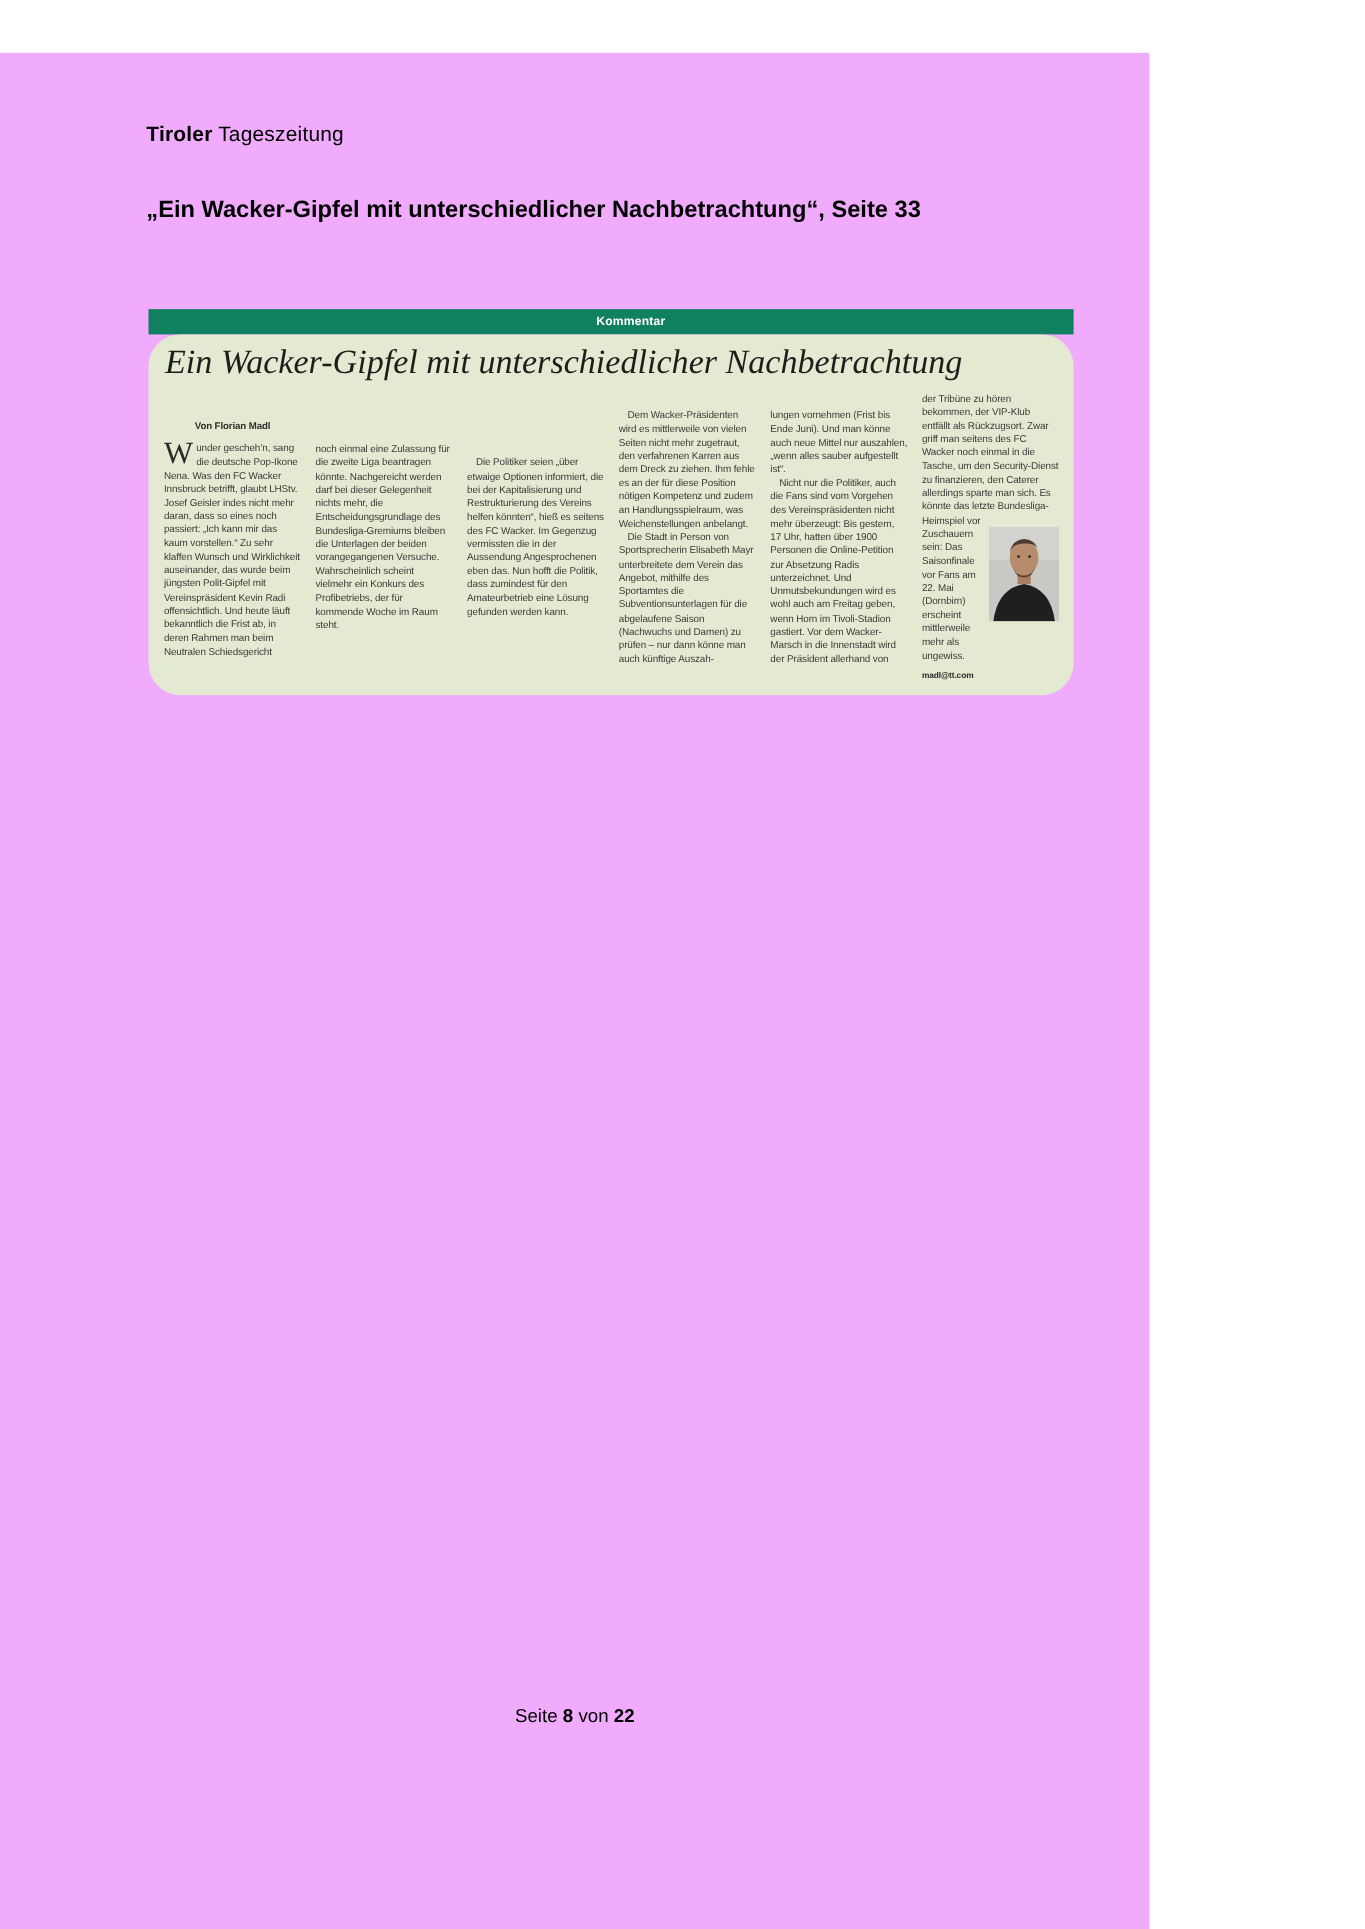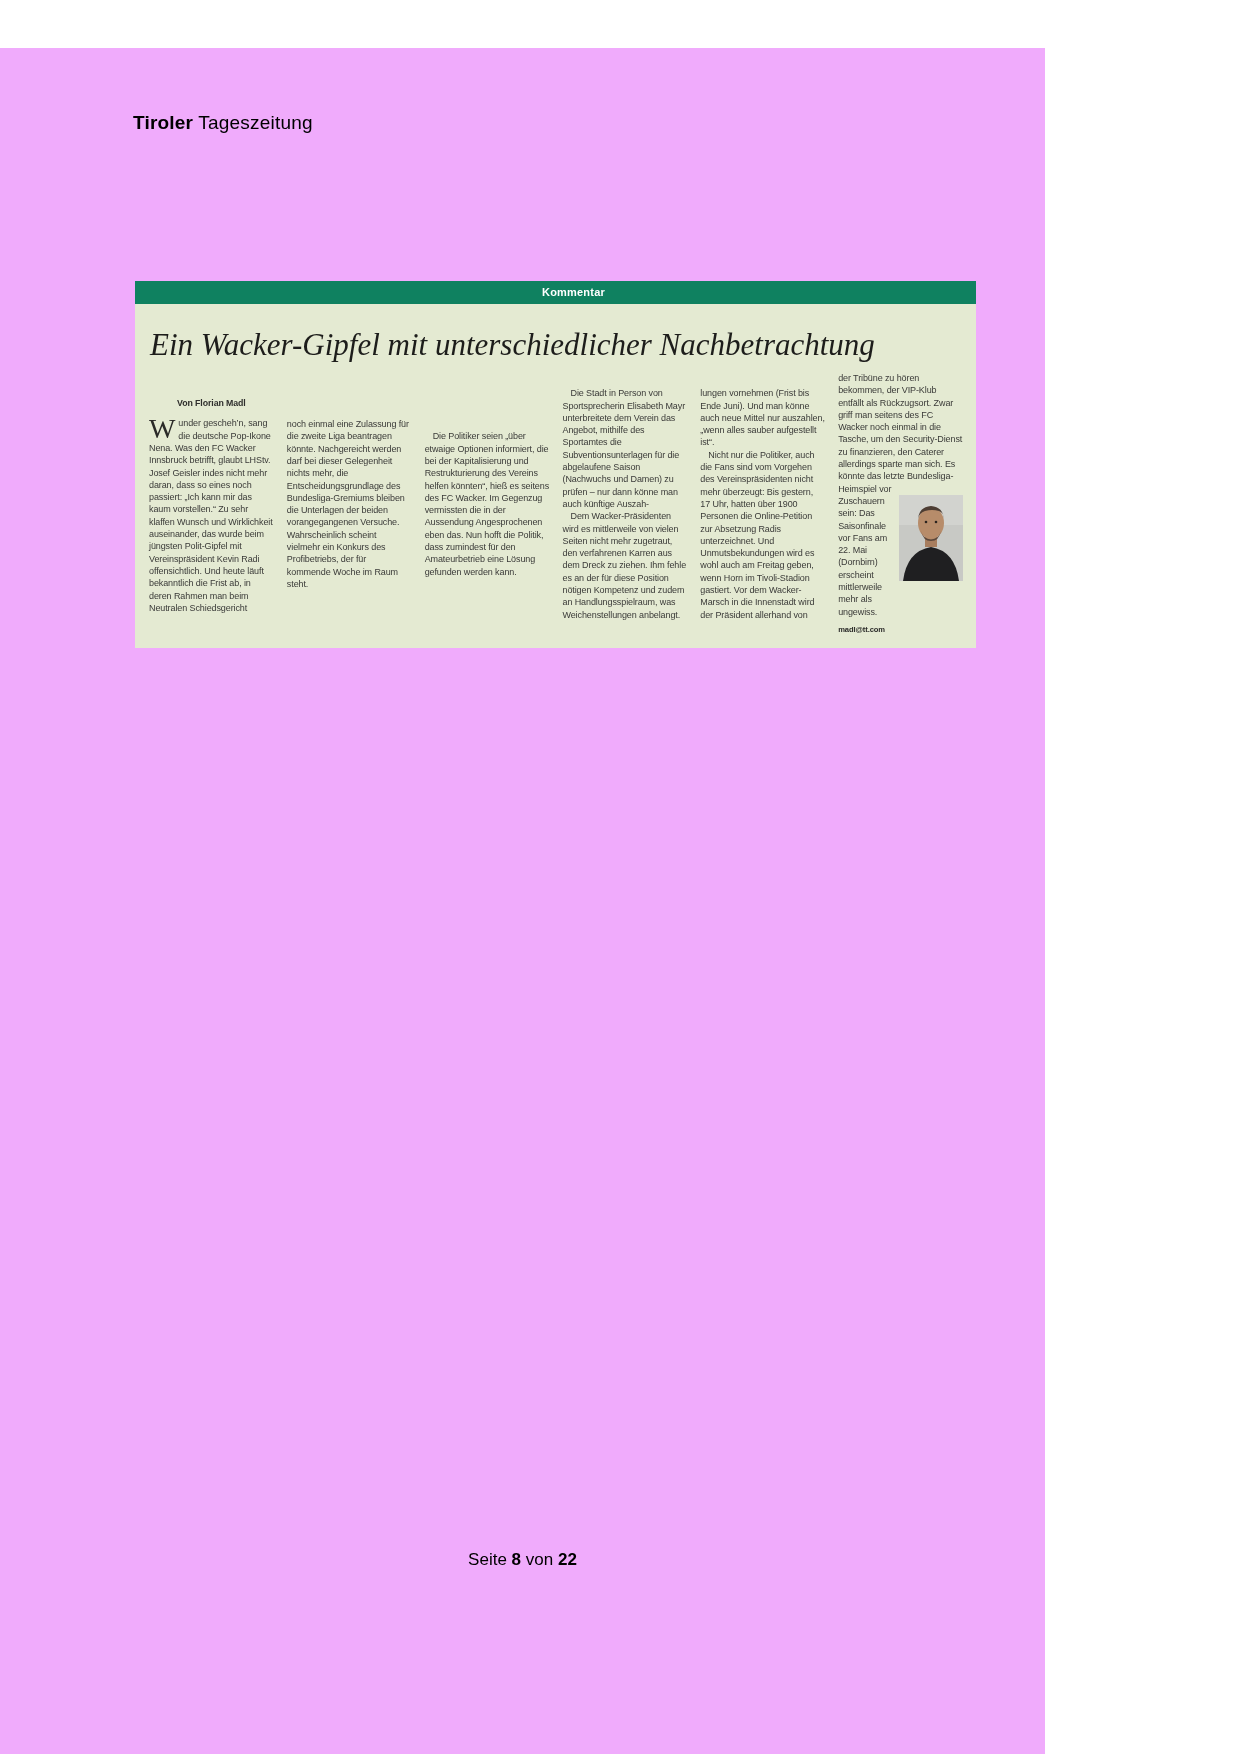--- a/index.html
+++ b/index.html
@@ -14,21 +14,21 @@
 
   
   .doc-headline { position:absolute; left:133px; top:130px; font-size:21.5px; font-weight:bold; }
 
   
   .clipping { position:absolute; left:135px; top:233px; width:841px; }
   .kicker-bar {
     height:23px; line-height:23px; text-align:center;
     color:#ffffff; font-weight:bold; font-size:11px; letter-spacing:0.2px;padding-left:36px;
   }
-  .article { padding:21px 13px 12px 14px; }
+  .article { padding:5px 13px 12px 14px;border-radius:29px; }
   .art-title {
     font-family:"Liberation Serif", serif; font-style:italic;
     font-size:31px; color:#1d1d1b; margin:2px 0 9px 1px; white-space:nowrap;
   }
 
   .cols { display:flex; gap:13px; font-size:9px; line-height:12.3px; color:#3a3a38; letter-spacing:-0.1px;align-items:center; }
   .col { flex:1; min-width:0; }
   .col p { margin:0; }
   .col p.indent { text-indent:8px; }
   .byline { text-align:center; font-weight:bold; font-size:8.8px; margin:3px 0 8px 0; color:#2f2f2d; }
@@ -49,20 +49,21 @@
 </style>
 </head>
 <body>
 
 <div class="page">
 
   <div class="brand">
     <span class="b">Tiroler</span><span> Tageszeitung</span>
   </div>
 
+  <div class="doc-headline">„Ein Wacker-Gipfel mit unterschiedlicher Nachbetrachtung“, Seite 33</div>
 
   <div class="clipping">
     <div class="kicker-bar" style="background-color: rgb(15, 129, 96);">Kommentar</div>
 
     <div class="article" style="background-color: rgb(228, 234, 210);">
 
       <div class="art-title">Ein Wacker-Gipfel mit unterschiedlicher Nachbetrachtung</div>
 
       <div class="cols">
 
@@ -73,22 +74,22 @@
 
         <div class="col">
           <p>noch einmal eine Zulassung für die zweite Liga beantragen könnte. Nachgereicht werden darf bei dieser Gelegenheit nichts mehr, die Entscheidungsgrundlage des Bundesliga-Gremiums bleiben die Unterlagen der beiden vorangegangenen Versuche. Wahrscheinlich scheint vielmehr ein Konkurs des Profibetriebs, der für kommende Woche im Raum steht.</p>
         </div>
 
         <div class="col">
           <p class="indent">Die Politiker seien „über etwaige Optionen informiert, die bei der Kapitalisierung und Restrukturierung des Vereins helfen könnten“, hieß es seitens des FC Wacker. Im Gegenzug vermissten die in der Aussendung Angesprochenen eben das. Nun hofft die Politik, dass zumindest für den Amateurbetrieb eine Lösung gefunden werden kann.</p>
         </div>
 
         <div class="col">
+          <p class="indent">Dem Wacker-Präsidenten wird es mittlerweile von vielen Seiten nicht mehr zugetraut, den verfahrenen Karren aus dem Dreck zu ziehen. Ihm fehle es an der für diese Position nötigen Kompetenz und zudem an Handlungsspielraum, was Weichenstellungen anbelangt.</p>
           <p class="indent">Die Stadt in Person von Sportsprecherin Elisabeth Mayr unterbreitete dem Verein das Angebot, mithilfe des Sportamtes die Subventionsunterlagen für die abgelaufene Saison (Nachwuchs und Damen) zu prüfen – nur dann könne man auch künftige Auszah-</p>
-          <p class="indent">Dem Wacker-Präsidenten wird es mittlerweile von vielen Seiten nicht mehr zugetraut, den verfahrenen Karren aus dem Dreck zu ziehen. Ihm fehle es an der für diese Position nötigen Kompetenz und zudem an Handlungsspielraum, was Weichenstellungen anbelangt.</p>
         </div>
 
         <div class="col">
           <p>lungen vornehmen (Frist bis Ende Juni). Und man könne auch neue Mittel nur auszahlen, „wenn alles sauber aufgestellt ist“.</p>
           <p class="indent">Nicht nur die Politiker, auch die Fans sind vom Vorgehen des Vereinspräsidenten nicht mehr überzeugt: Bis gestern, 17 Uhr, hatten über 1900 Personen die Online-Petition zur Absetzung Radis unterzeichnet. Und Unmutsbekundungen wird es wohl auch am Freitag geben, wenn Horn im Tivoli-Stadion gastiert. Vor dem Wacker-Marsch in die Innenstadt wird der Präsident allerhand von</p>
         </div>
 
         <div class="col">
           <p>der Tribüne zu hören bekommen, der VIP-Klub entfällt als Rückzugsort. Zwar griff man seitens des FC Wacker noch einmal in die Tasche, um den Security-Dienst zu finanzieren, den Caterer allerdings sparte man sich. Es könnte das letzte Bundesliga-Heimspiel vor</p>
           <div class="col6-bottom">

